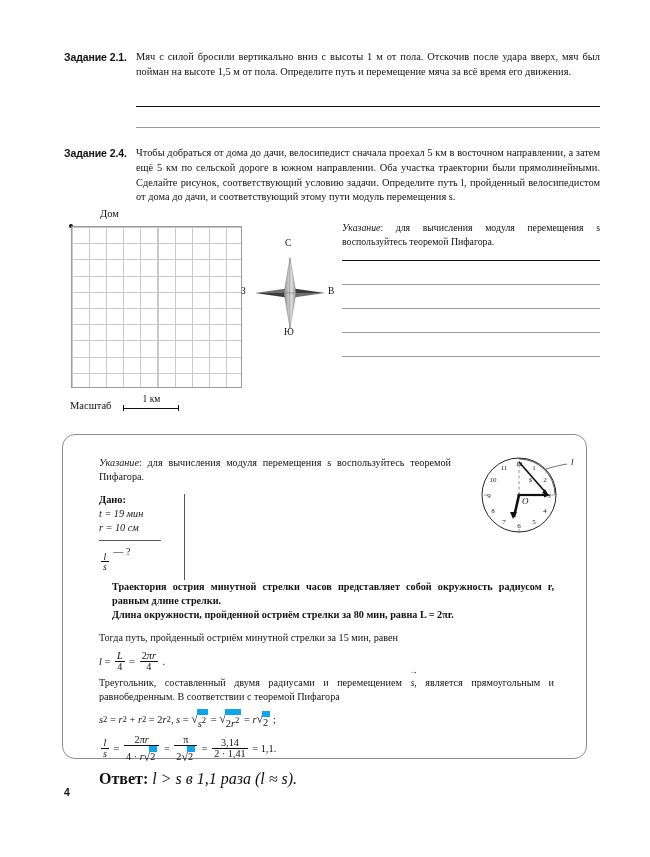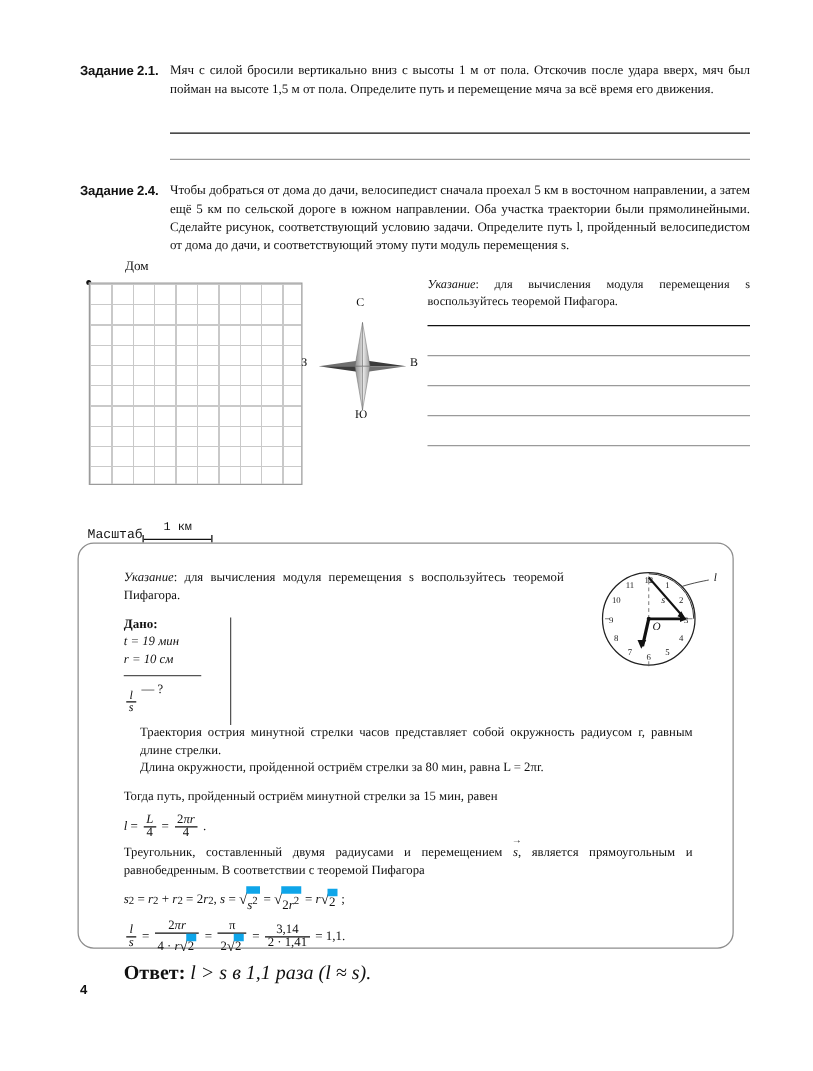--- a/index.html
+++ b/index.html
@@ -86,24 +86,24 @@
     width: 4px;
     height: 4px;
     background: #111;
     border-radius: 50%;
   }
 
   
   #scale-wrap {
     position: absolute;
     left: 70px;
-    top: 416px;
+    top: 394px;
     display: flex;
     align-items: flex-end;
-    font-family: Liberation Mono, monospace;
+    gap: 12px;
   }
   #scale-label { font-size: 10.5px; }
   #scale-fig { position: relative; width: 56px; }
   #scale-text {
     font-size: 9.5px;
     text-align: center;
     margin-bottom: 1px;
   }
   #scale-bar {
     position: relative;
@@ -209,20 +209,21 @@
   #given-divider {
     border-top: 1.1px solid #555;
     margin: 4px 0 4px 0;
     width: 62px;
   }
   .sol-line {
     font-size: 10.2px;
     line-height: 1.40;
     text-align: justify;
     text-justify: inter-word;
+    font-weight: bold;
   }
 
   
   .frac {
     display: inline-flex;
     flex-direction: column;
     vertical-align: -0.45em;
     text-align: center;
     margin: 0 2px;
     line-height: 1.02;

